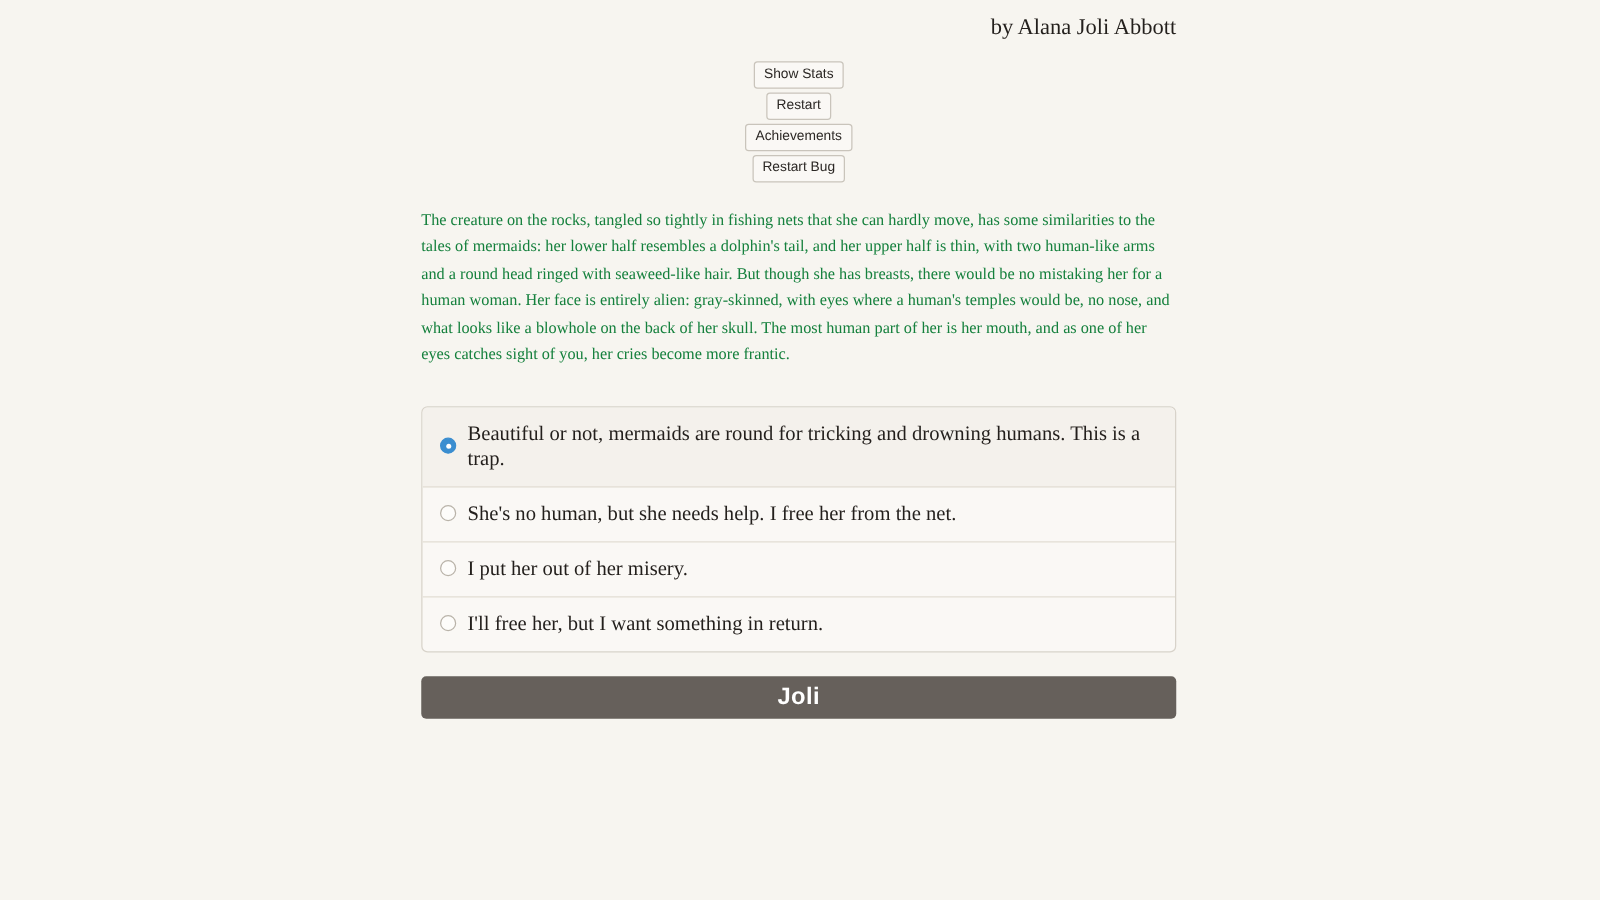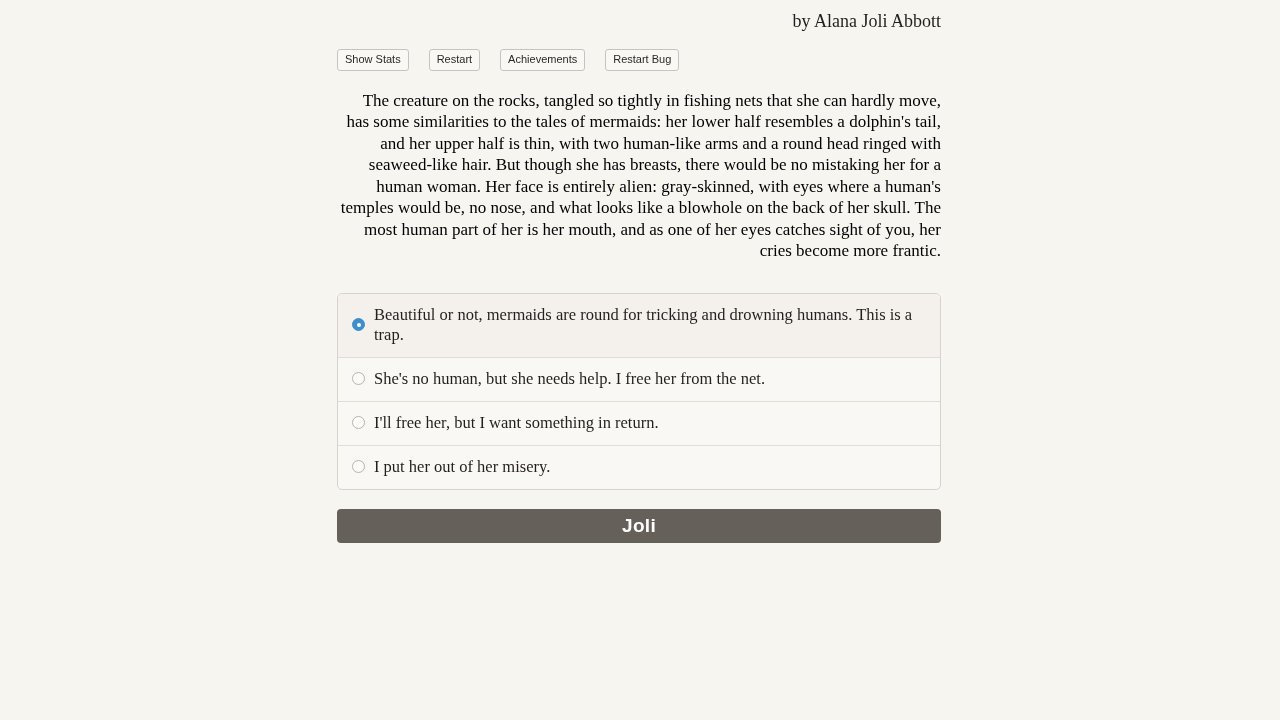--- a/index.html
+++ b/index.html
@@ -22,41 +22,42 @@
     font-size: 18px;
     line-height: 1.2;
     margin-top: 11px;
     margin-bottom: 0;
     color: #231f1c;
     text-align: right;
   }
   .menu {
     margin-top: 16px;
     display: flex;
-    gap: 20px;
+    gap: 3px;
     align-items: center;
+    flex-direction: column;
   }
   .menu-button {
     font-family: "Liberation Sans", sans-serif;
     font-size: 11px;
     line-height: 1;
     padding: 4px 7px 5px 7px;
     background: #faf8f5;
     border: 1px solid #c9c4bb;
     border-radius: 3px;
     color: #2b2724;
     cursor: pointer;
     white-space: nowrap;
   }
   .story {
     margin-top: 19px;
-    font-size: 17px;
+    font-size: 13px;
     line-height: 21.5px;
-    text-align: right;
-    color: #000000;
+    text-align: left;
+    color: #15803d;
   }
   .choices {
     margin-top: 31px;
     border: 1px solid #d8d3ca;
     border-radius: 5px;
     background: #faf8f5;
     overflow: hidden;
   }
   .choice {
     display: flex;
@@ -136,23 +137,23 @@
     <div class="choice selected">
       <span class="radio"></span>
       <span class="choice-label">Beautiful or not, mermaids are round for tricking and drowning humans. This is a trap.</span>
     </div>
     <div class="choice">
       <span class="radio"></span>
       <span class="choice-label">She's no human, but she needs help. I free her from the net.</span>
     </div>
     <div class="choice">
       <span class="radio"></span>
-      <span class="choice-label">I'll free her, but I want something in return.</span>
+      <span class="choice-label">I put her out of her misery.</span>
     </div>
     <div class="choice">
       <span class="radio"></span>
-      <span class="choice-label">I put her out of her misery.</span>
+      <span class="choice-label">I'll free her, but I want something in return.</span>
     </div>
   </div>
 
   <button class="next-button">Joli</button>
 
 </div>
 
 </body></html>

